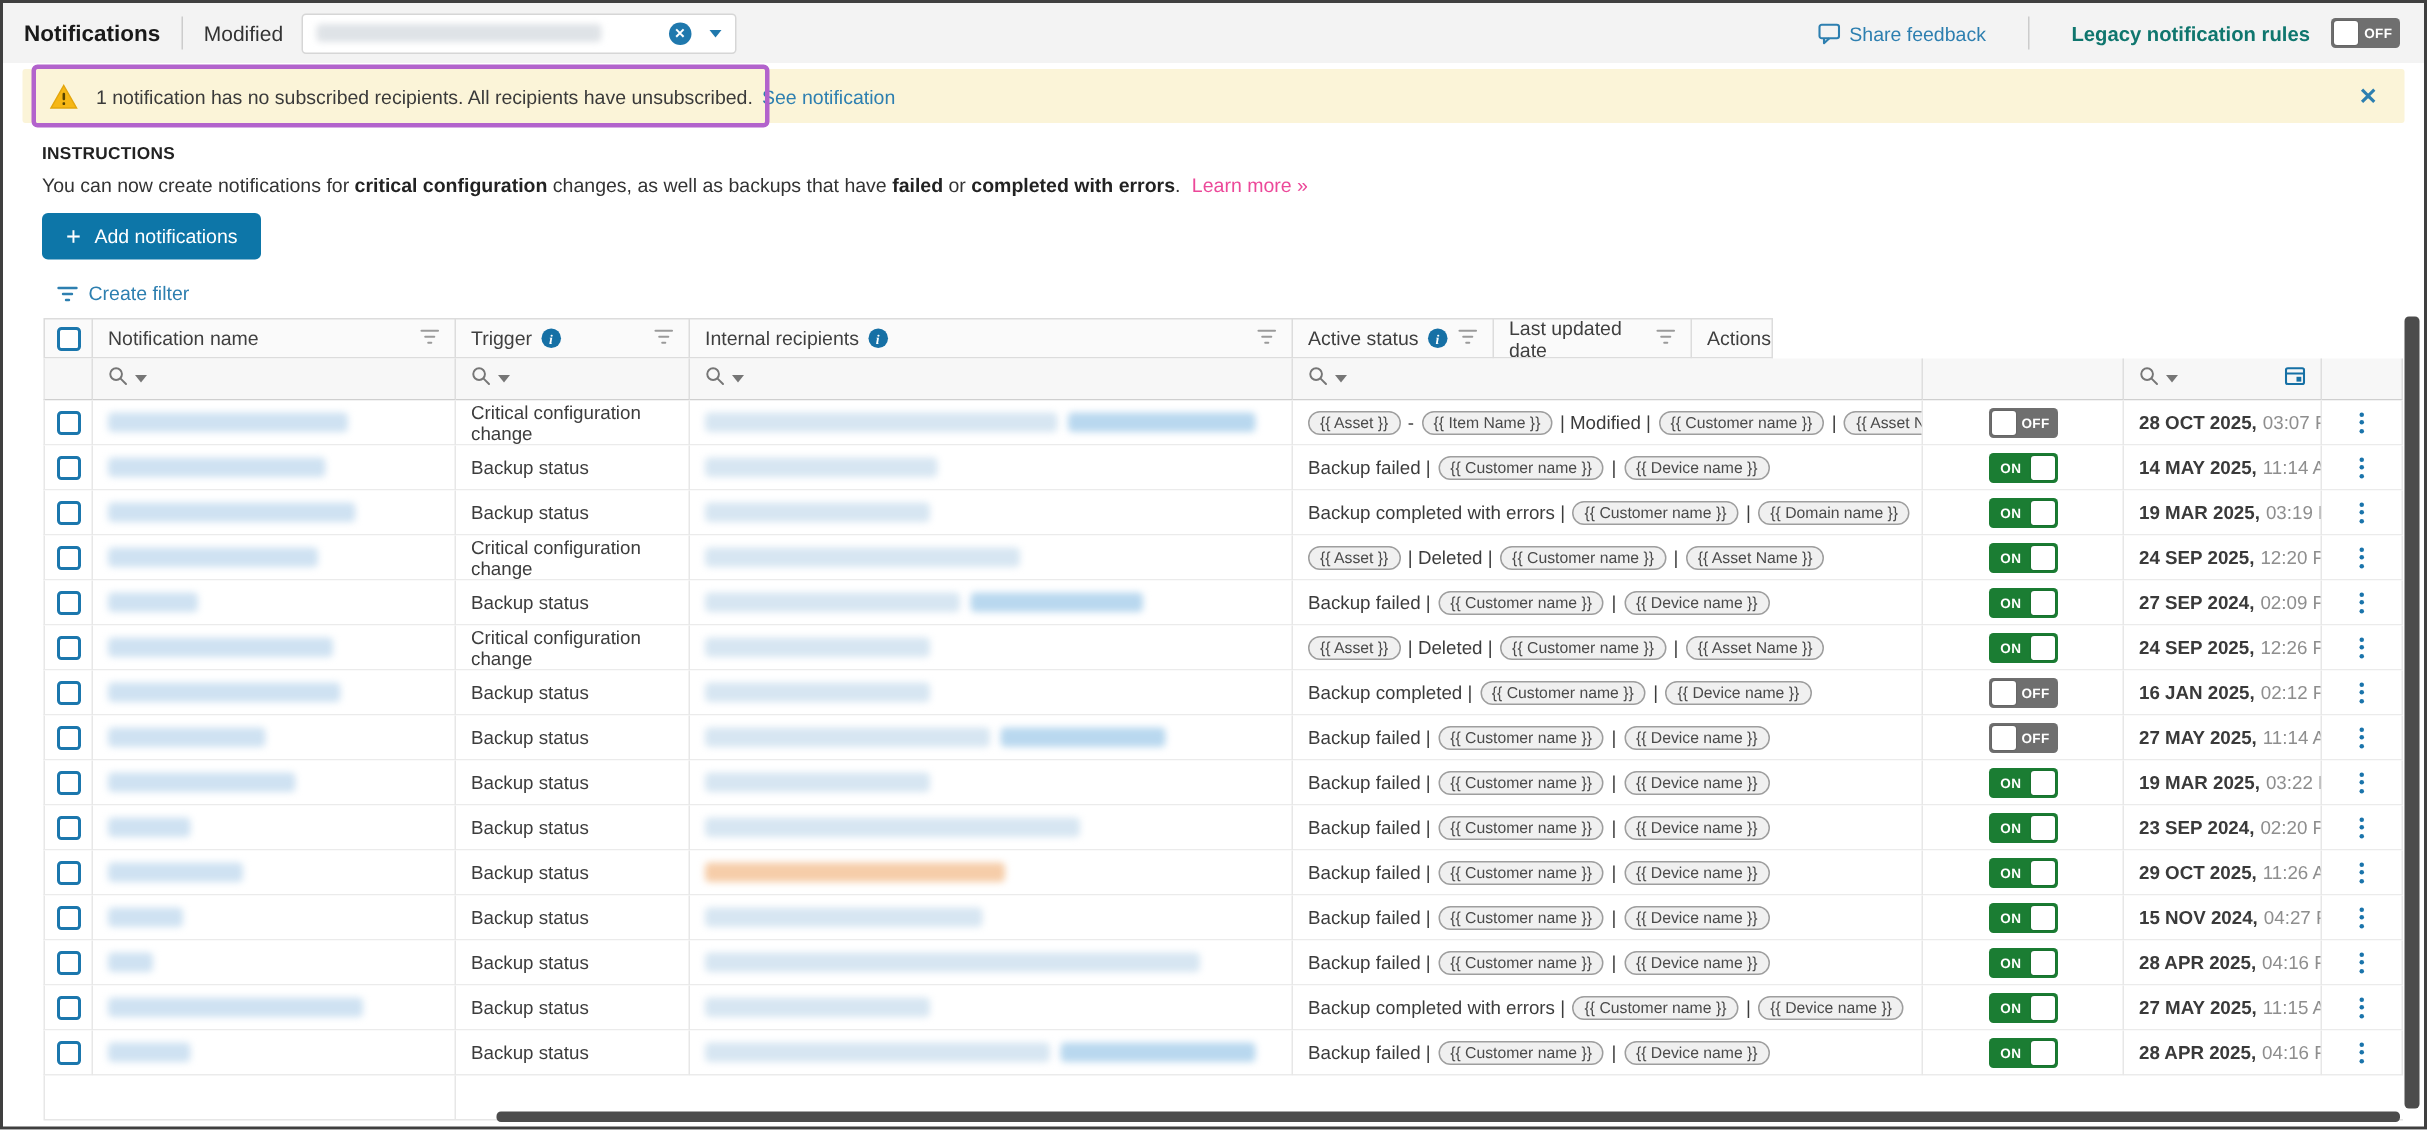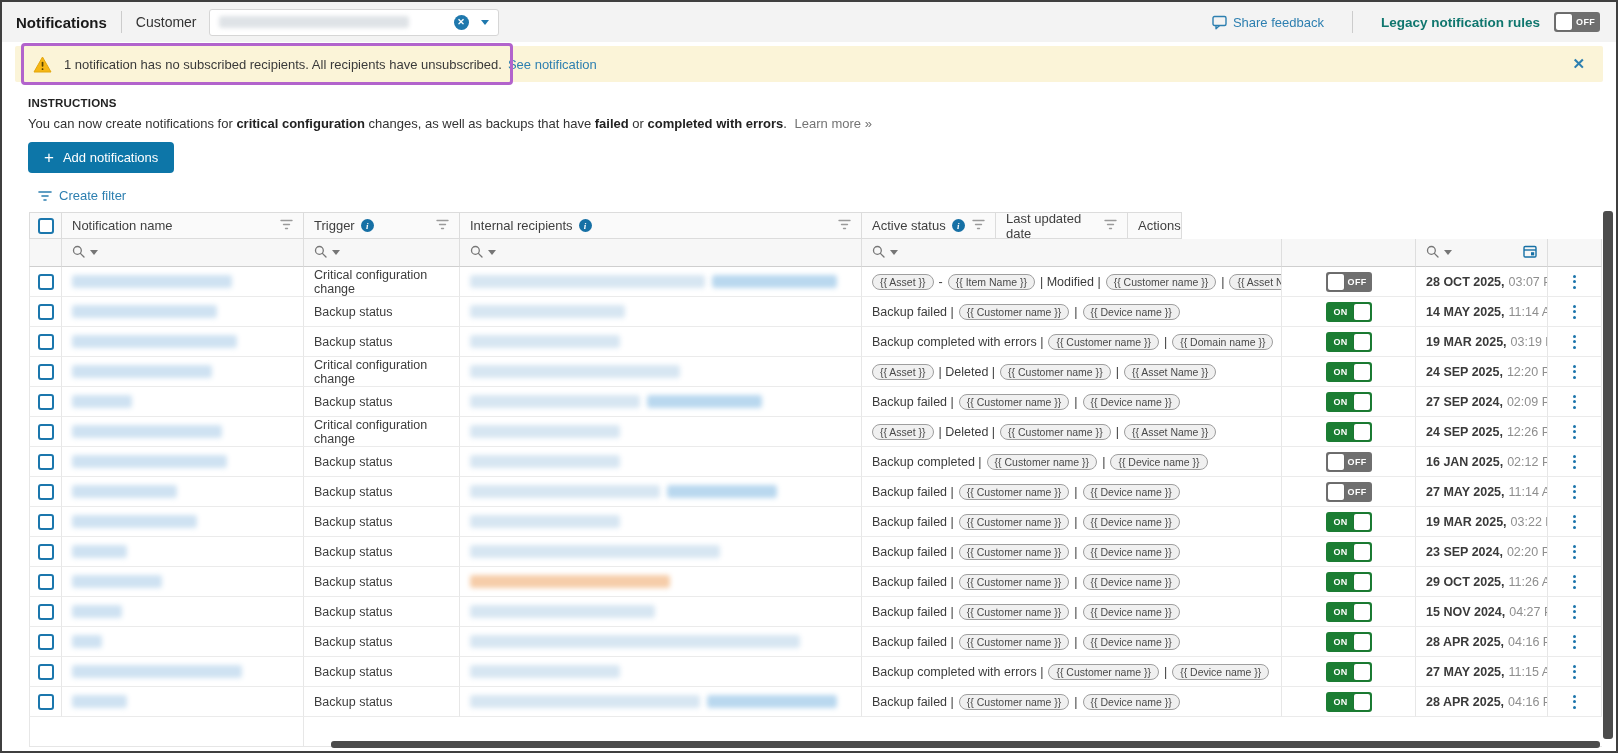--- a/index.html
+++ b/index.html
@@ -45,21 +45,21 @@
   .banner .link { color:#2d7fb0; margin-left:6px; cursor:pointer; }
   .banner-close { margin-left:auto; color:#2d7fb0; font-size:15px; font-weight:700; cursor:pointer; }
   .annotation { position:absolute; left:6px; top:-3px; width:492px; height:42px;
                 border:3px solid #b263cc; border-radius:4px; pointer-events:none; }
 
   
   .instructions { padding:15px 14px 0 26px; }
   .instr-heading { font-size:11.5px; font-weight:700; color:#222; letter-spacing:.2px; }
   .instr-body { margin-top:7px; font-size:13px; color:#333; }
   .instr-body .b { font-weight:700; color:#222; }
-  .instr-body .link { color:#737373; cursor:pointer; margin-left:4px; }
+  .instr-body .link { color:#ec4899; cursor:pointer; margin-left:4px; }
 
   
   .toolbar { display:flex; align-items:center; padding:11px 20px 0 26px; }
   .add-btn { background:#0d76a8; color:#fff; font-size:13px; border-radius:4px; height:31px;
              display:flex; align-items:center; gap:9px; padding:0 16px; cursor:pointer; border:none; }
   .add-btn .plus { font-size:17px; font-weight:400; line-height:1; }
   .toolbar-right { margin-left:auto; display:flex; align-items:center; gap:14px; }
   .count { font-size:13px; font-weight:700; color:#222; }
   .searchbox { width:180px; height:30px; border:1px solid #cbcbcb; border-radius:4px; background:#fff;
                display:flex; align-items:center; padding:0 10px; gap:8px; }
@@ -115,21 +115,21 @@
              background:#4c4c4c; border-radius:3px; cursor:pointer; }
 </style>
 </head>
 <body>
 
 <div class="frame">
 
   <div class="topbar">
     <span class="topbar-title">Notifications</span>
     <span class="vdiv"></span>
-    <span class="customer-label">Customer</span>
+    <span class="customer-label">Modified</span>
     <div class="combo">
       <span class="combo-blob"></span>
       <span class="clear-btn">✕</span>
       <span class="caret"></span>
     </div>
     <div class="topbar-right">
       <span class="share">
         <svg width="15" height="15" viewBox="0 0 15 15">
             <rect x="1" y="1.5" width="13" height="9" rx="1.5" fill="none" stroke="#2d7fb0" stroke-width="1.4"></rect>
             <path d="M4 10.5 L4 13.8 L7.6 10.5" fill="none" stroke="#2d7fb0" stroke-width="1.4" stroke-linejoin="round"></path>

